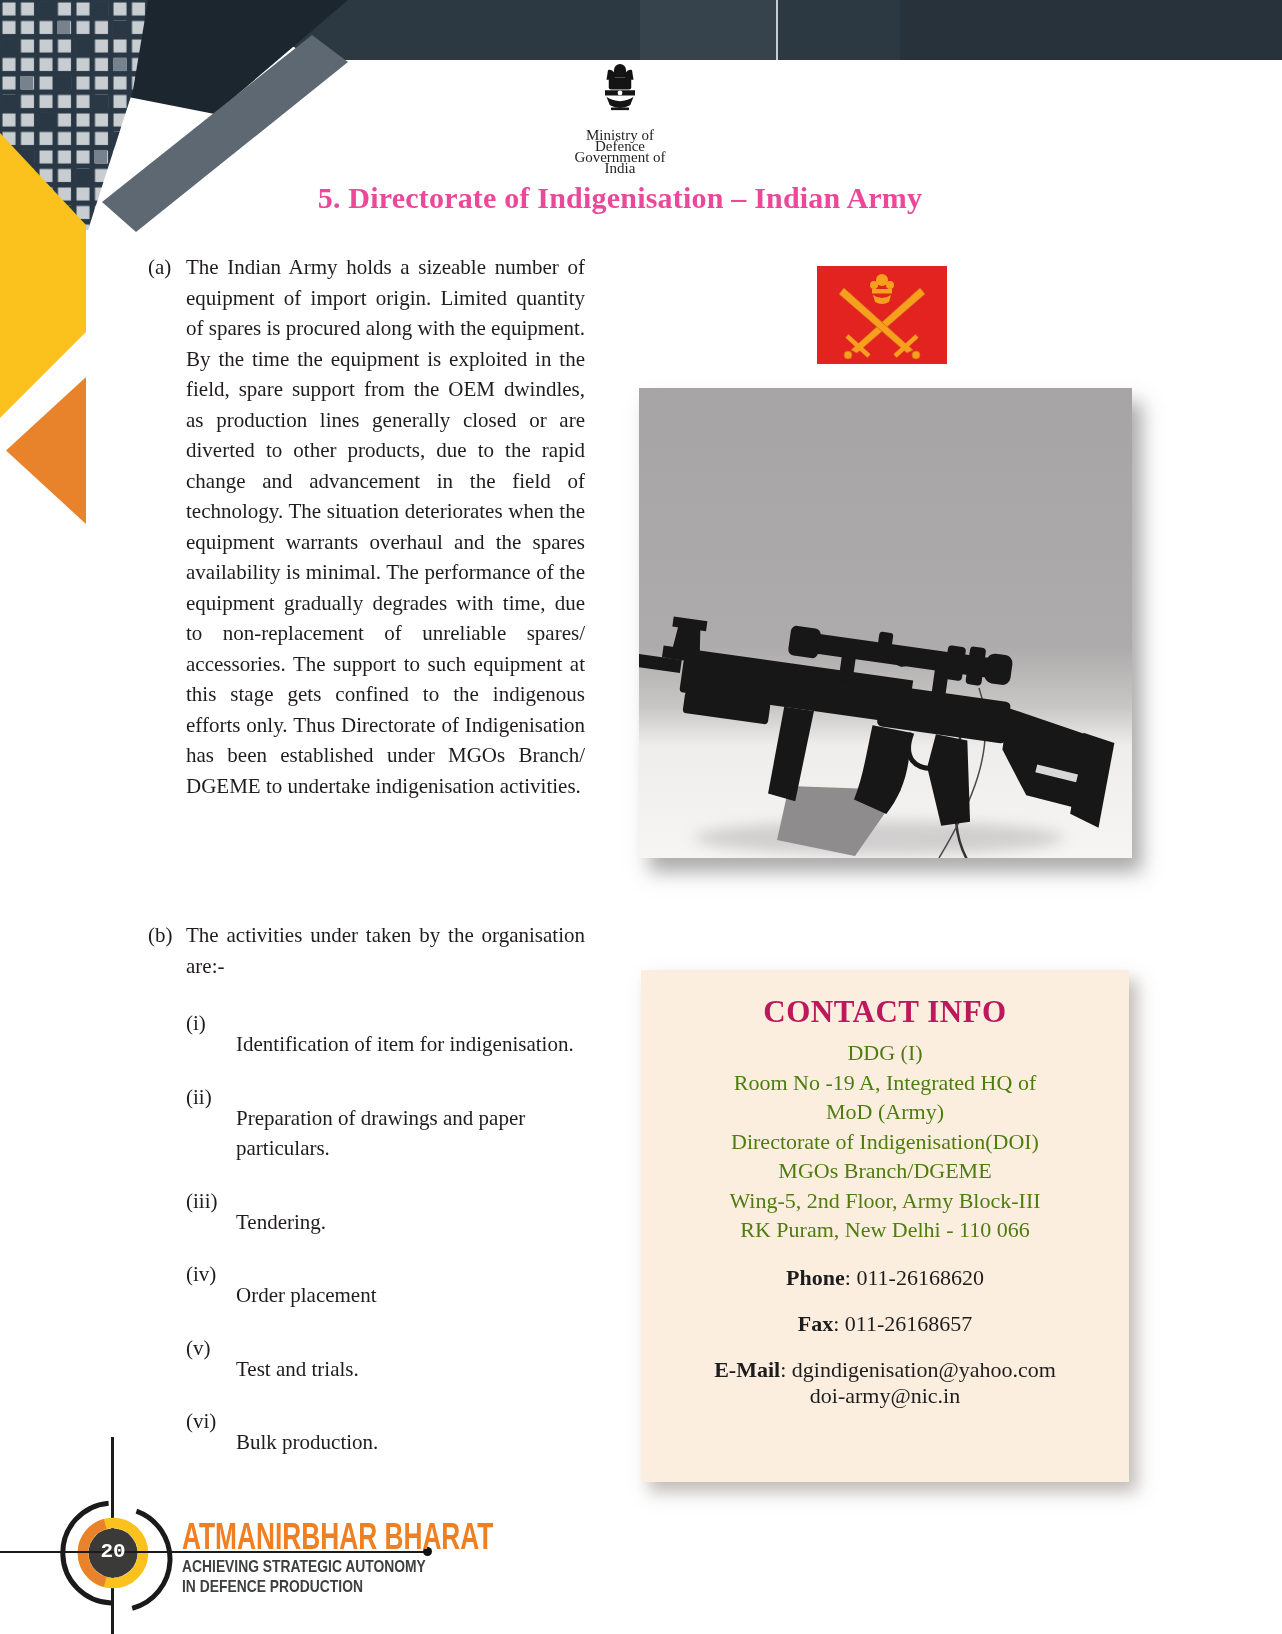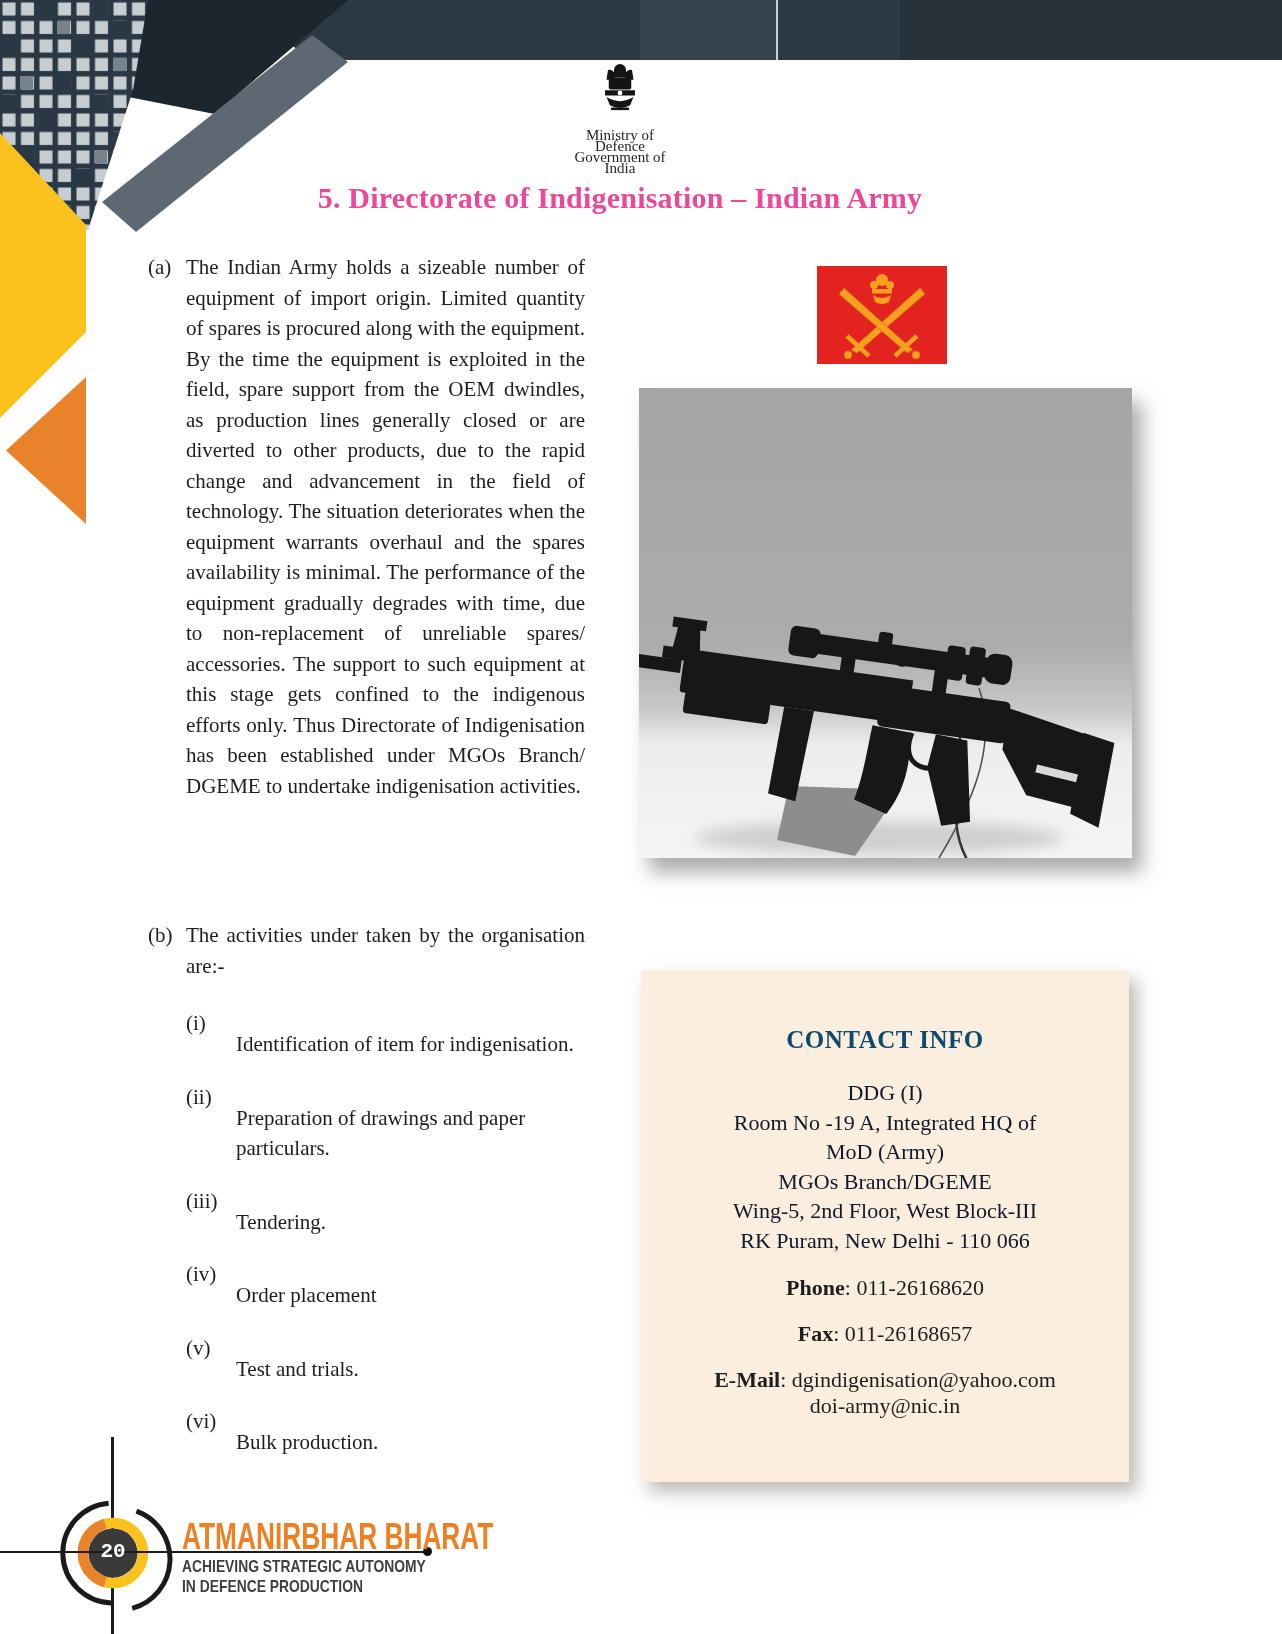--- a/index.html
+++ b/index.html
@@ -39,22 +39,22 @@
   .act{display:flex;margin-bottom:22px;font-size:21px;line-height:30.5px;}
   .act-num{width:50px;flex:none;}
   .act-text{width:350px;margin-top:21px;}
 
   
   .flag{position:absolute;left:817px;top:266px;z-index:7;}
   .photo{position:absolute;left:639px;top:388px;width:493px;height:470px;
          box-shadow:10px 14px 18px rgba(90,88,88,0.5);z-index:6;}
   .contact{position:absolute;left:641px;top:970px;width:488px;height:512px;background:#FCEEDF;
          box-shadow:8px 10px 16px rgba(130,120,112,0.5);text-align:center;z-index:6;}
-  .contact-heading{margin-top:56px;font-size:25px;font-weight:bold;color:#0c4a6e;letter-spacing:0.5px;}
-  .contact-address{margin-top:24px;font-size:22px;line-height:29.5px;color:#0f172a;}
+  .contact-heading{margin-top:24px;font-size:31px;font-weight:bold;color:#be185d;letter-spacing:0.5px;}
+  .contact-address{margin-top:8px;font-size:22px;line-height:29.5px;color:#4d7c0f;}
   .contact-row{margin-top:20px;font-size:22px;color:#1d1d1d;}
 
   
   .f-vline{position:absolute;left:111px;top:1437px;width:3px;height:197px;background:#1b1b1b;z-index:1;}
   .f-logo{position:absolute;left:43px;top:1453px;z-index:7;}
   .f-hline{position:absolute;left:0;top:1551px;width:428px;height:2px;background:#1b1b1b;z-index:8;}
   .f-dot{position:absolute;left:423px;top:1547px;width:9px;height:9px;border-radius:50%;background:#111;z-index:8;}
   .f-num{position:absolute;left:93px;top:1540px;width:40px;text-align:center;
          font-family:Liberation Mono, monospace;font-weight:bold;font-size:21px;color:#ffffff;z-index:10;}
   .f-brand{position:absolute;left:182px;top:1516px;font-family:"Liberation Sans",sans-serif;font-weight:bold;
@@ -235,22 +235,23 @@
       </g>
     </svg>
   </div>
 
   <div class="contact">
     <div class="contact-heading">CONTACT INFO</div>
     <div class="contact-address">
       <div>DDG (I)</div>
       <div>Room No -19 A, Integrated HQ of</div>
       <div>MoD (Army)</div>
+      <div>Directorate of Indigenisation(DOI)</div>
       <div>MGOs Branch/DGEME</div>
-      <div>Wing-5, 2nd Floor, West Block-III</div>
+      <div>Wing-5, 2nd Floor, Army Block-III</div>
       <div>RK Puram, New Delhi - 110 066</div>
     </div>
     <div class="contact-row">
       <b>Phone</b><span>: 011-26168620</span>
     </div>
     <div class="contact-row">
       <b>Fax</b><span>: 011-26168657</span>
     </div>
     <div class="contact-row">
       <b>E-Mail</b><span>: dgindigenisation@yahoo.com</span>

